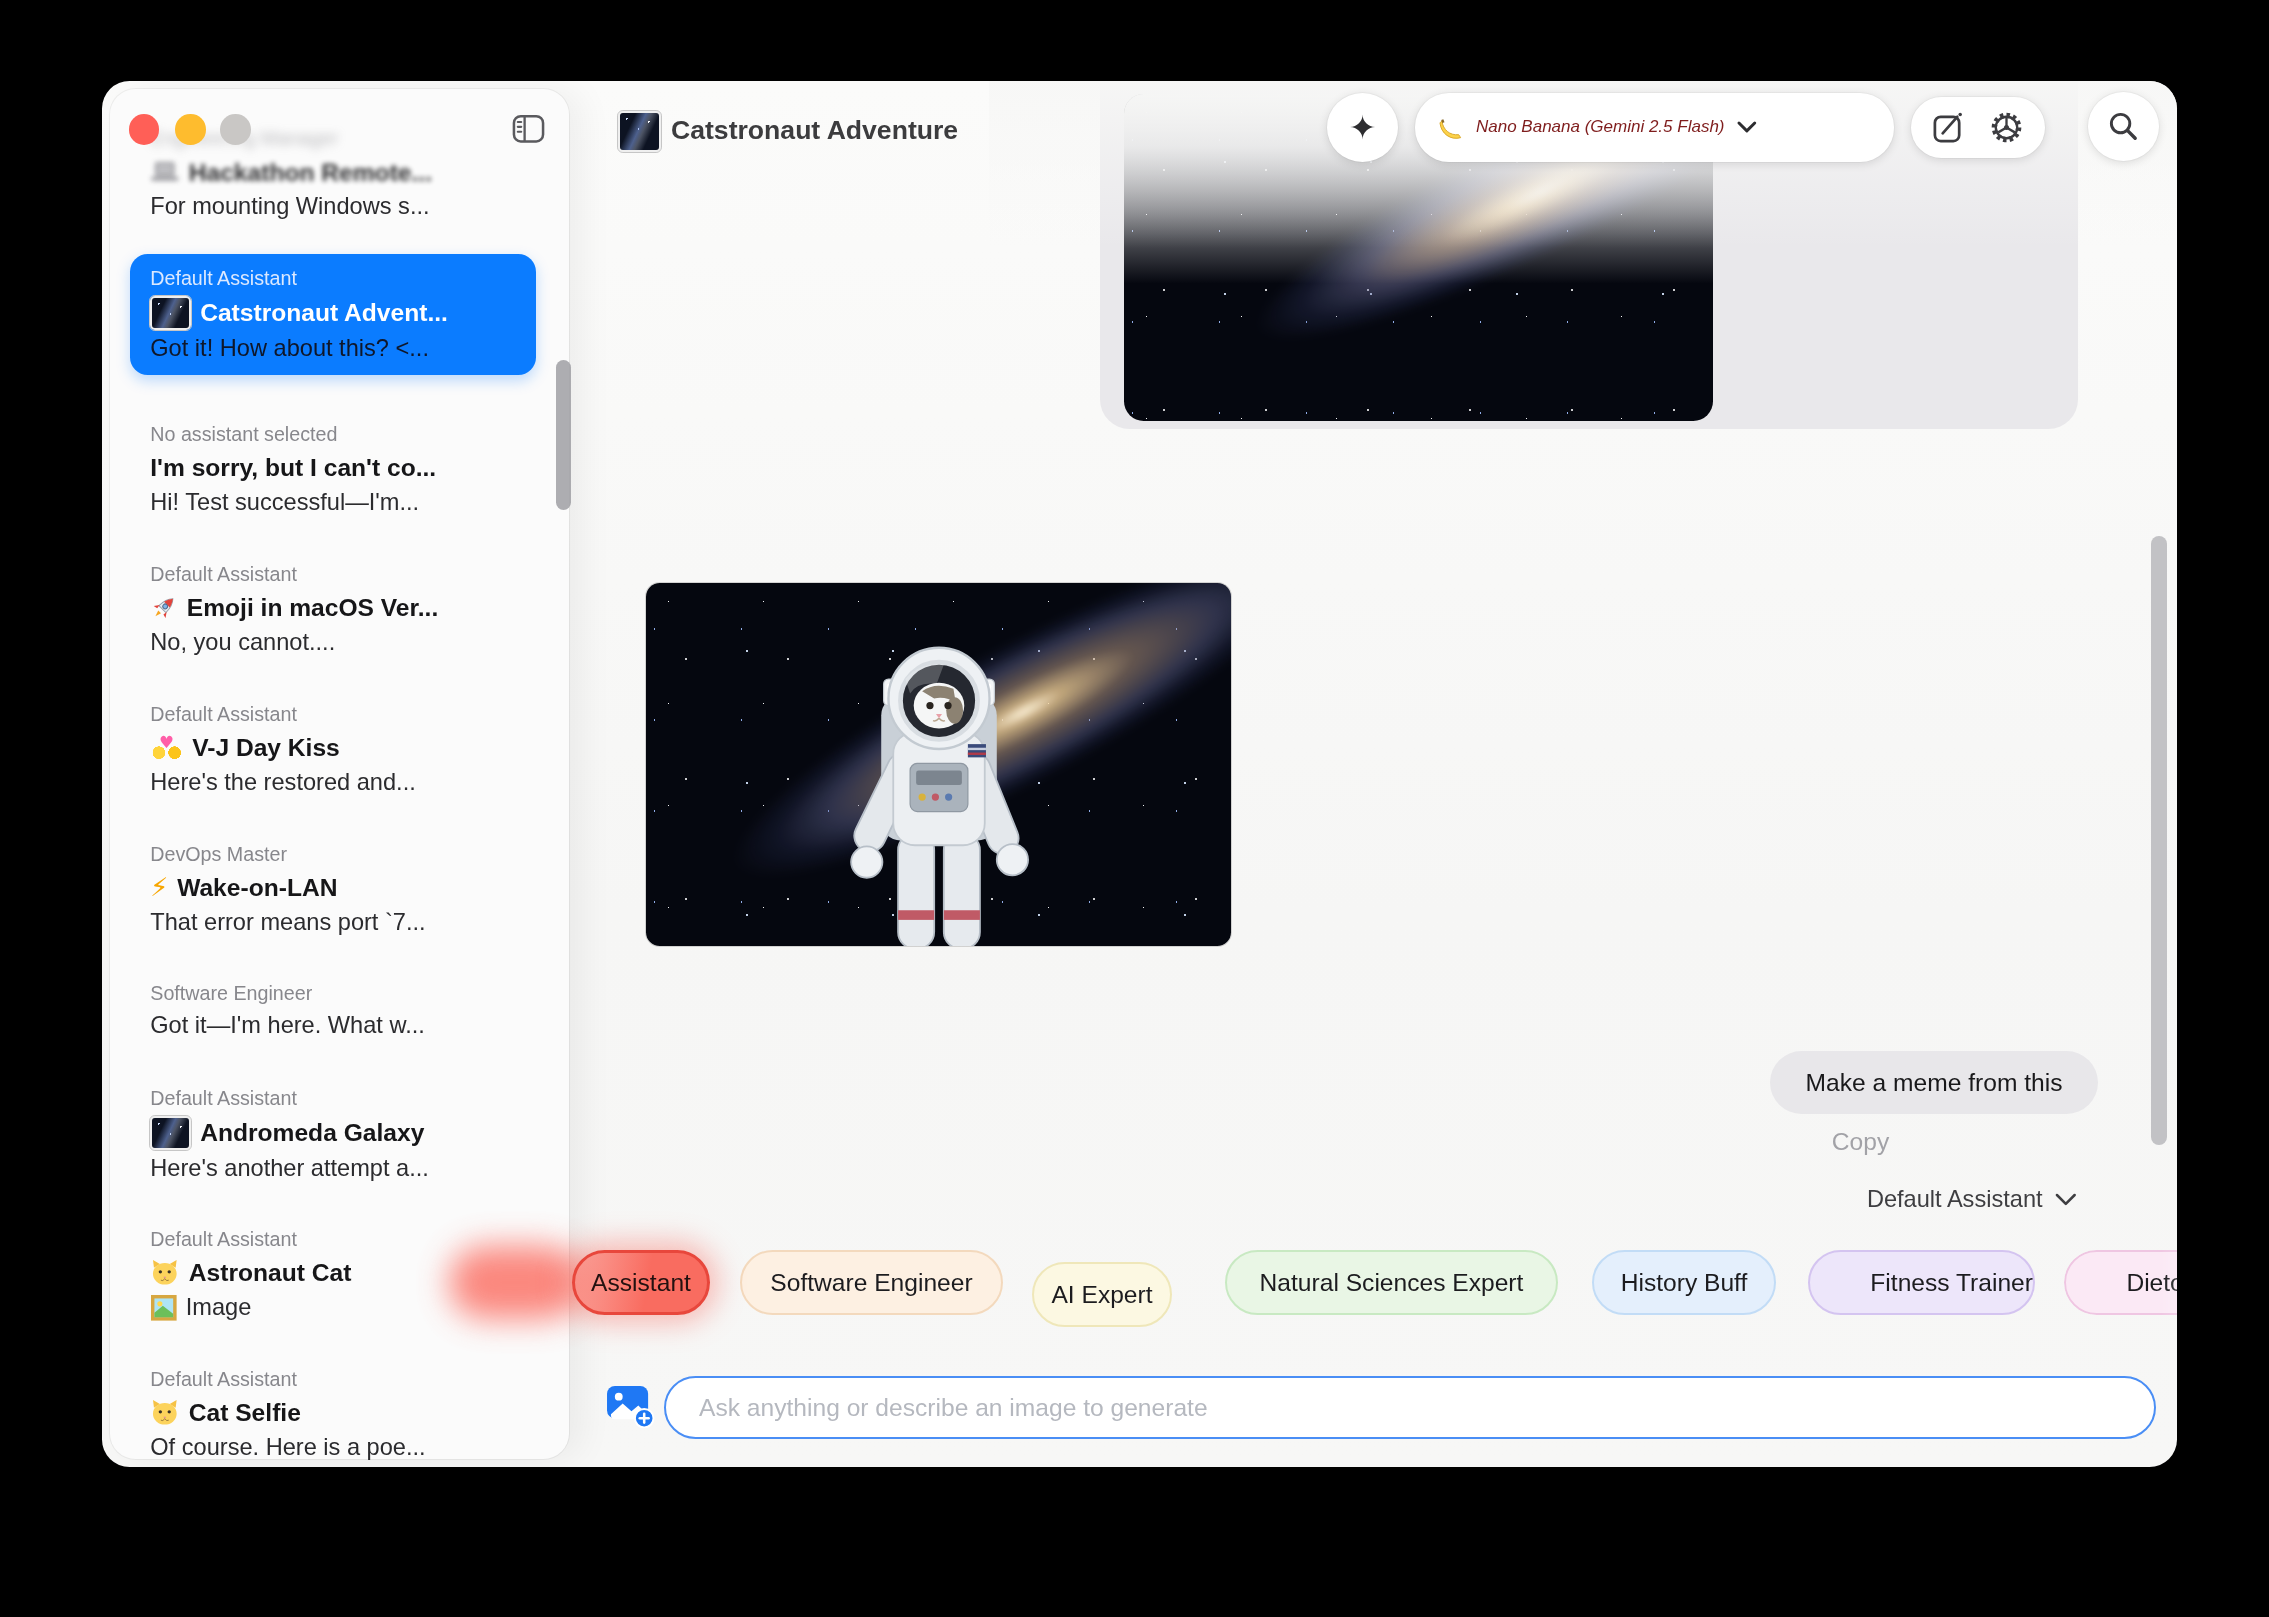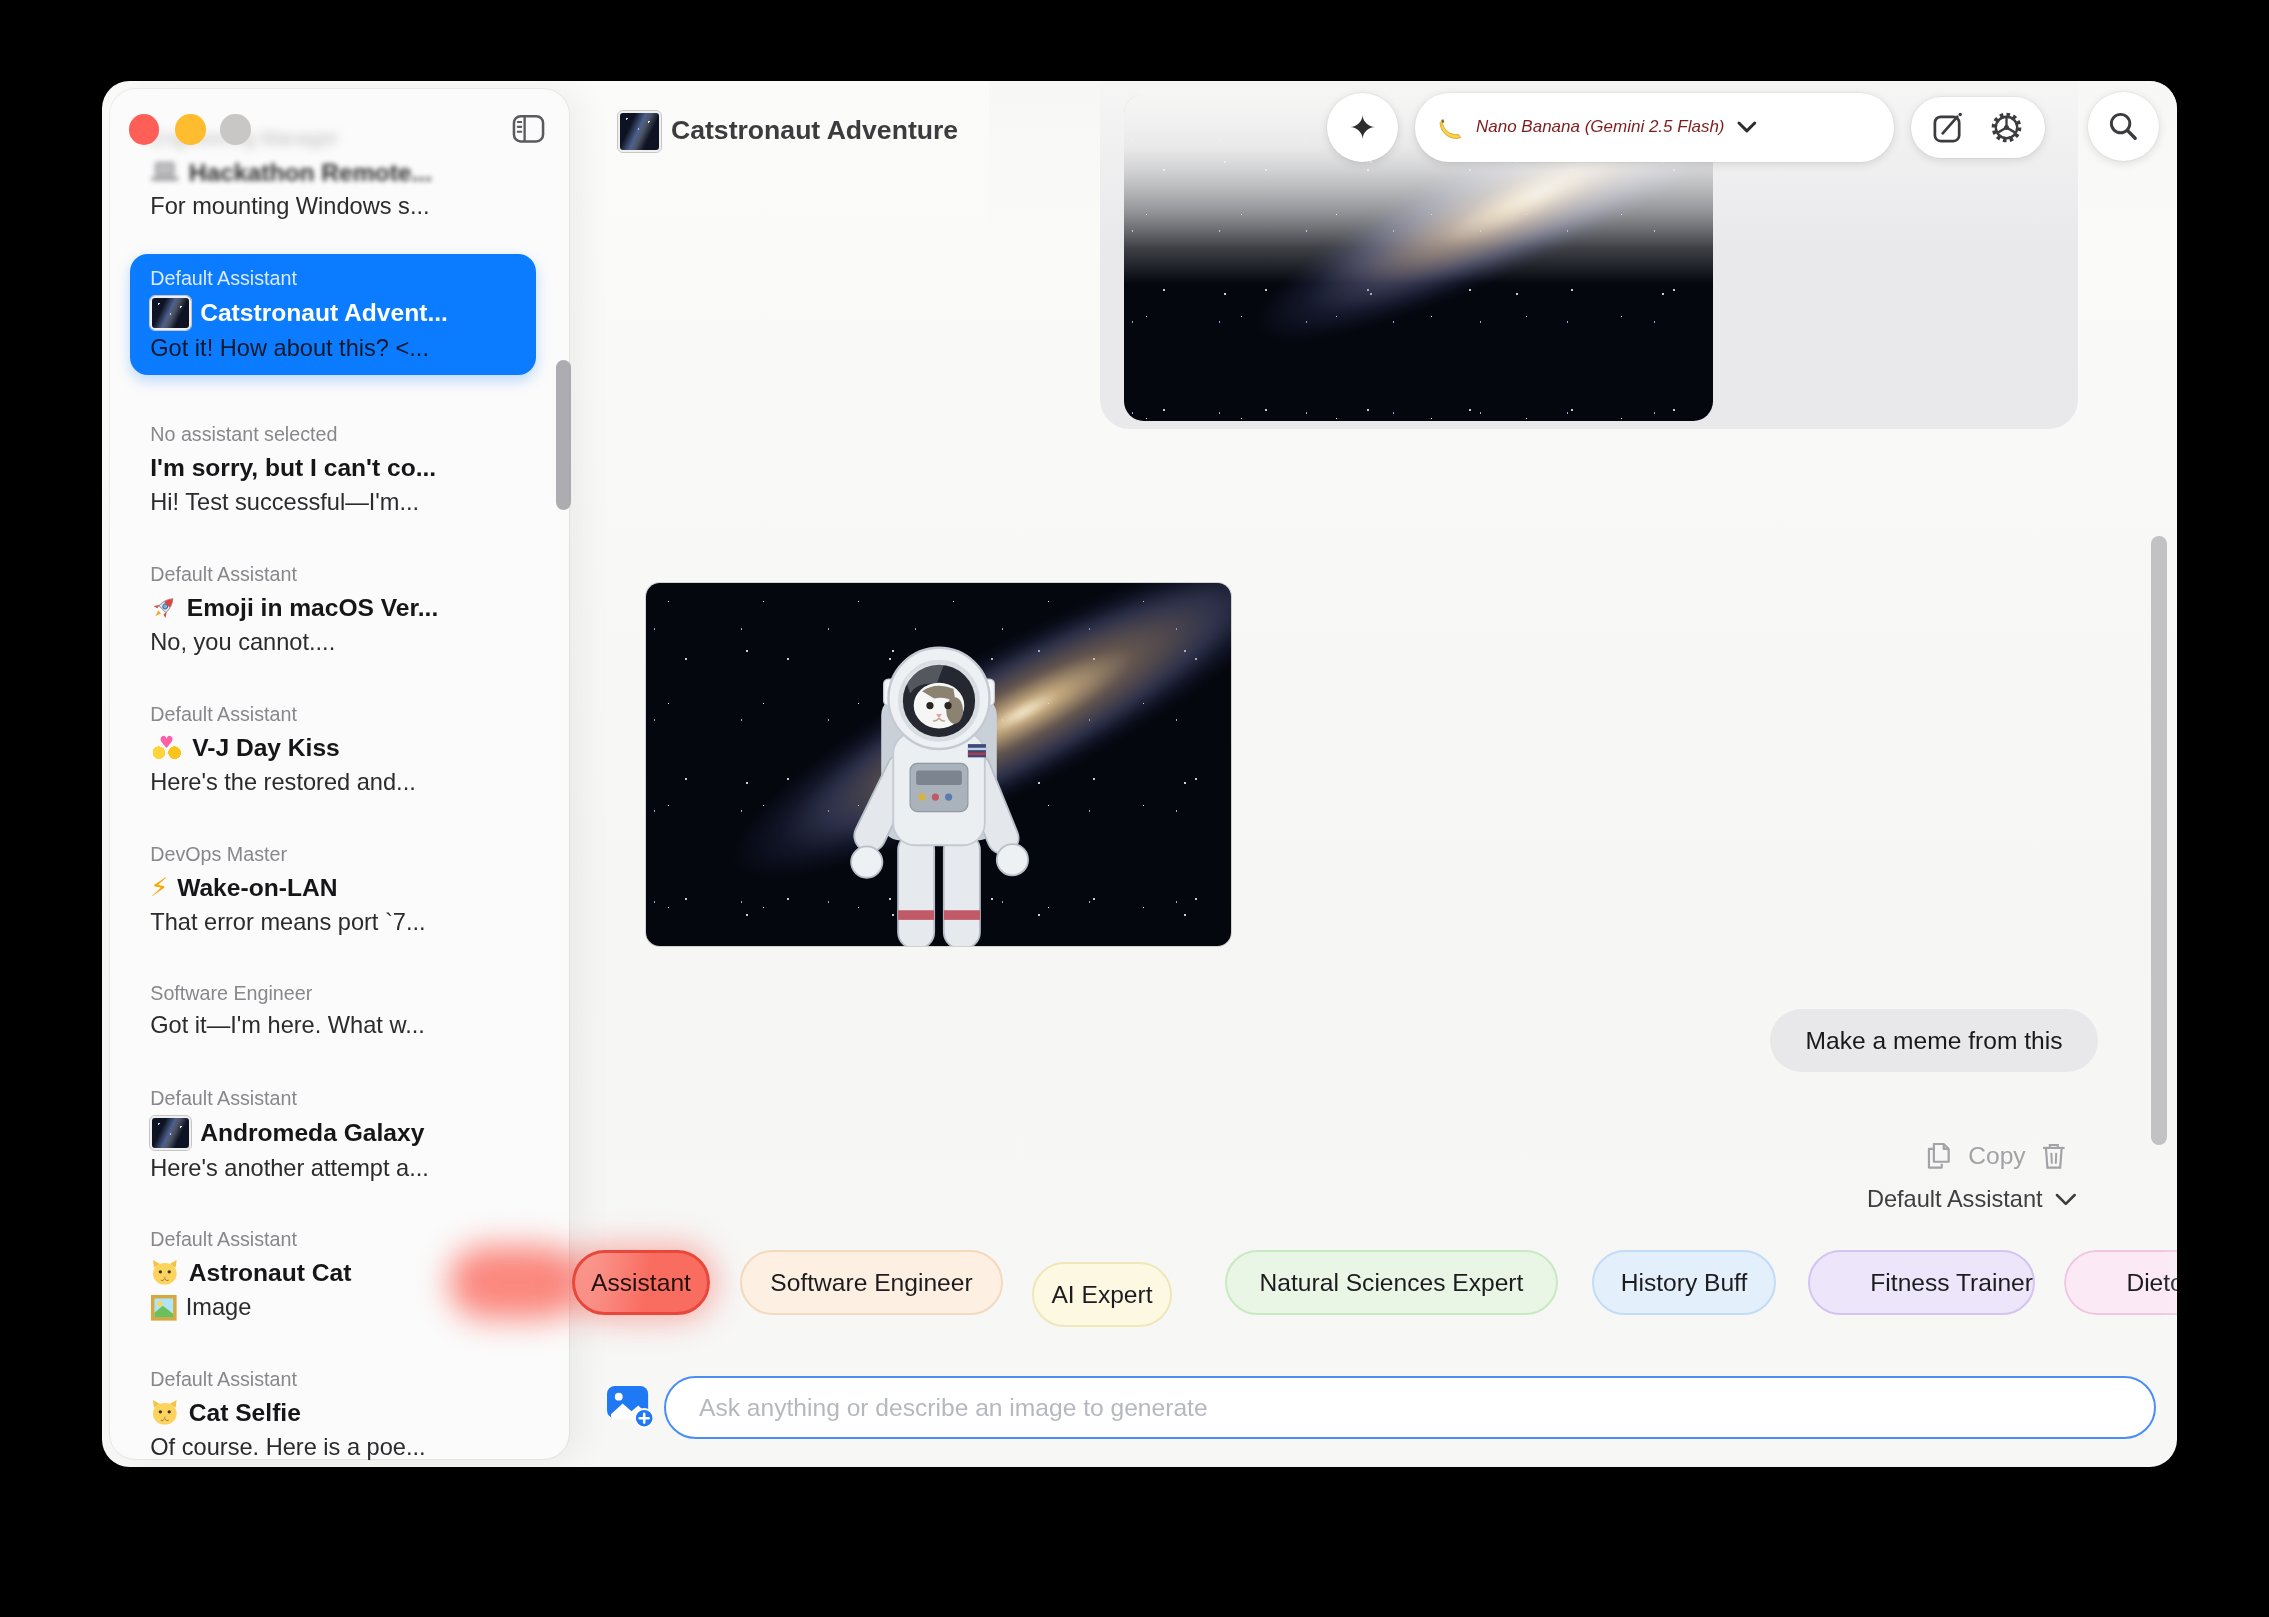--- a/index.html
+++ b/index.html
@@ -82,23 +82,23 @@
 
   
   #assist-text{position:absolute;left:541px;top:451px;font-size:25.6px;color:#141416;z-index:6;}
   #assist-img{position:absolute;left:544px;top:502px;width:585px;height:363px;border-radius:13.8px;overflow:hidden;z-index:6;
     box-shadow:0 0 0 1px rgba(0,0,0,.15);}
   #assist-img .galaxy-band{width:170%;height:95%;left:-32%;top:0%;transform:rotate(-28deg);
     background:radial-gradient(ellipse 42% 26% at 58% 48%,#fff3da 0%,rgba(240,206,150,.8) 10%,rgba(190,160,140,.5) 30%,rgba(110,115,165,.4) 52%,rgba(55,65,115,.22) 66%,transparent 78%);}
   #astronaut{position:absolute;left:50%;bottom:-9.9px;transform:translateX(-50%);height:313px;}
 
   
-  #meme-pill{position:absolute;left:1668px;top:928px;width:328px;height:63px;border-radius:31.5px;background:#e8e7ea;
+  #meme-pill{position:absolute;left:1668px;top:970px;width:328px;height:63px;border-radius:31.5px;background:#e8e7ea;
     display:flex;align-items:center;justify-content:center;font-size:24.6px;color:#19191b;z-index:6;}
-  #action-row{position:absolute;left:1664px;top:1059px;width:301px;height:31.5px;display:flex;align-items:center;justify-content:flex-end;gap:15.8px;color:#a2a2a7;z-index:6;}
+  #action-row{position:absolute;left:1608px;top:1059px;width:301px;height:31.5px;display:flex;align-items:center;justify-content:flex-end;gap:15.8px;color:#a2a2a7;z-index:6;flex-direction:column;}
   #copy-label{font-size:24.6px;color:#a2a2a7;}
   #assistant-row{position:absolute;left:1675px;top:1105px;width:301px;display:flex;align-items:center;justify-content:flex-end;gap:11.8px;z-index:6;}
   #assistant-menu-label{font-size:23.6px;color:#3e3e41;}
   #main-scroll{position:absolute;left:2049px;top:455px;width:15.8px;height:609px;border-radius:7.9px;background:#c2c2c5;z-index:7;}
 
   
   .chip{position:absolute;top:1169px;height:65px;border-radius:32.5px;display:flex;align-items:center;justify-content:center;
     font-size:24.6px;color:#1c1c1f;box-sizing:border-box;z-index:12;white-space:nowrap;}
   #chip-0{left:470px;width:138px;border:3px solid #e8473c;z-index:14;color:#231110;
     background:linear-gradient(100deg,rgba(252,136,126,.75) 0%,#f96c60 55%,#f96c60 100%);

